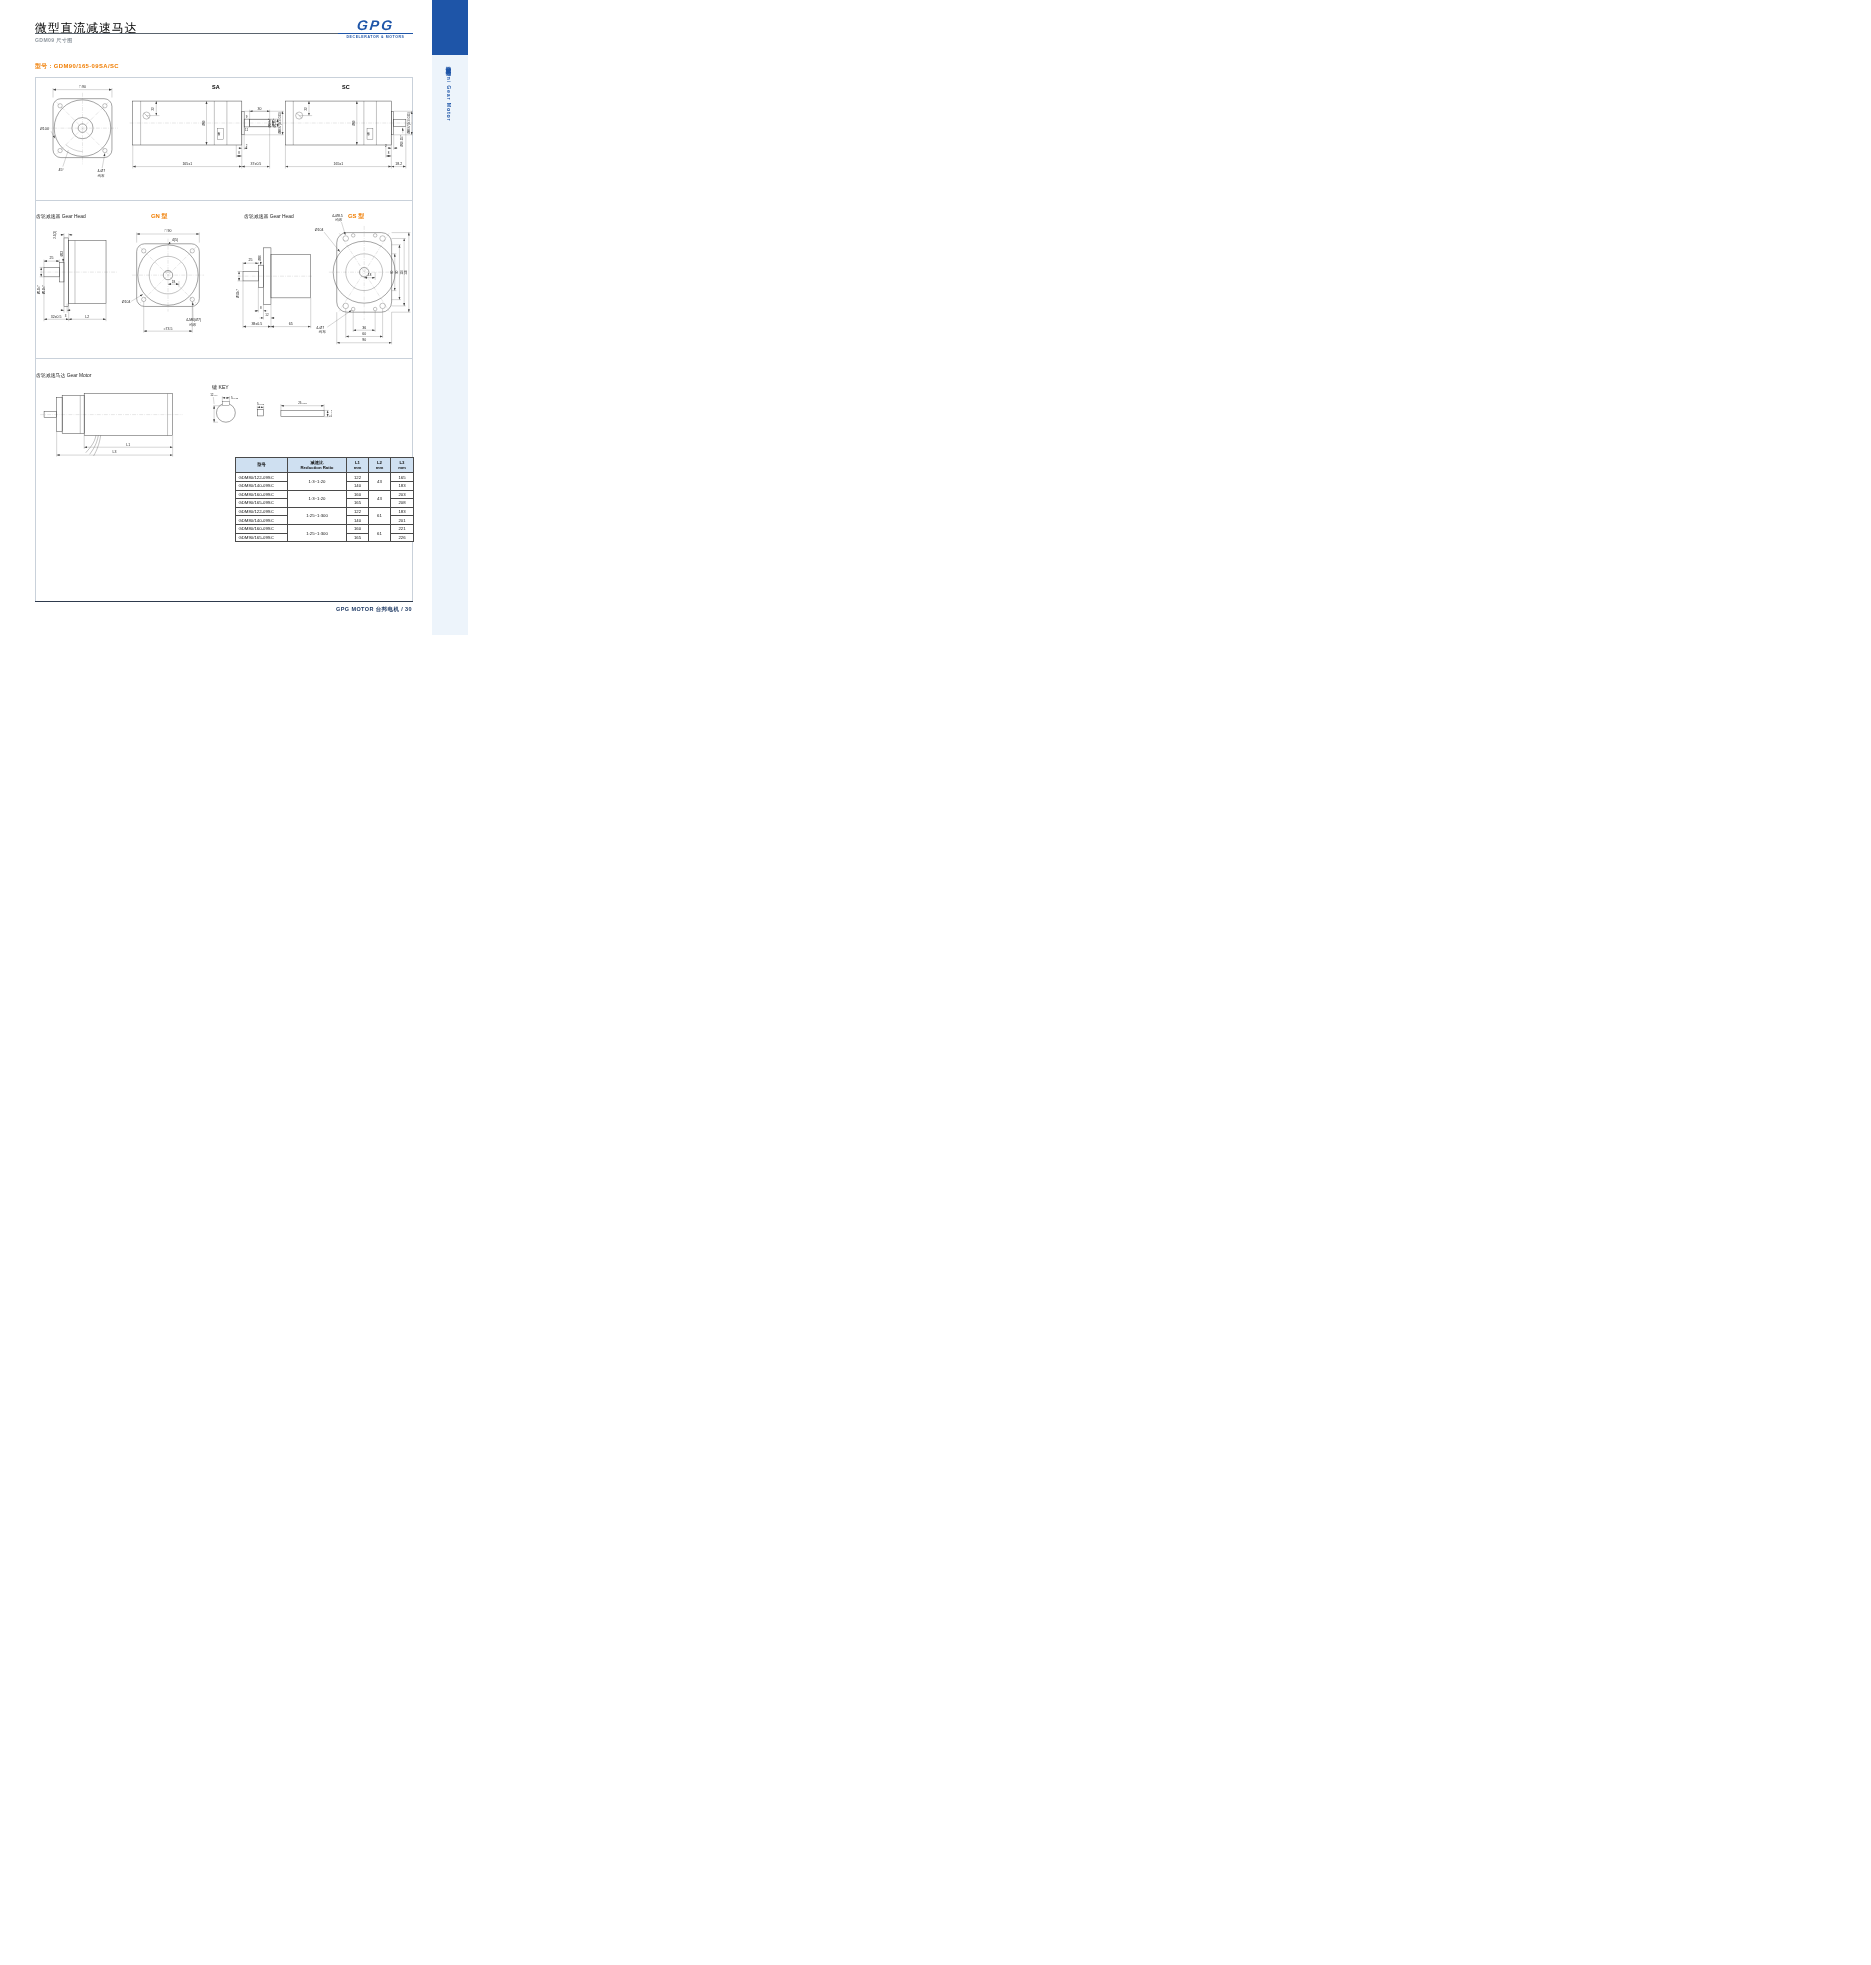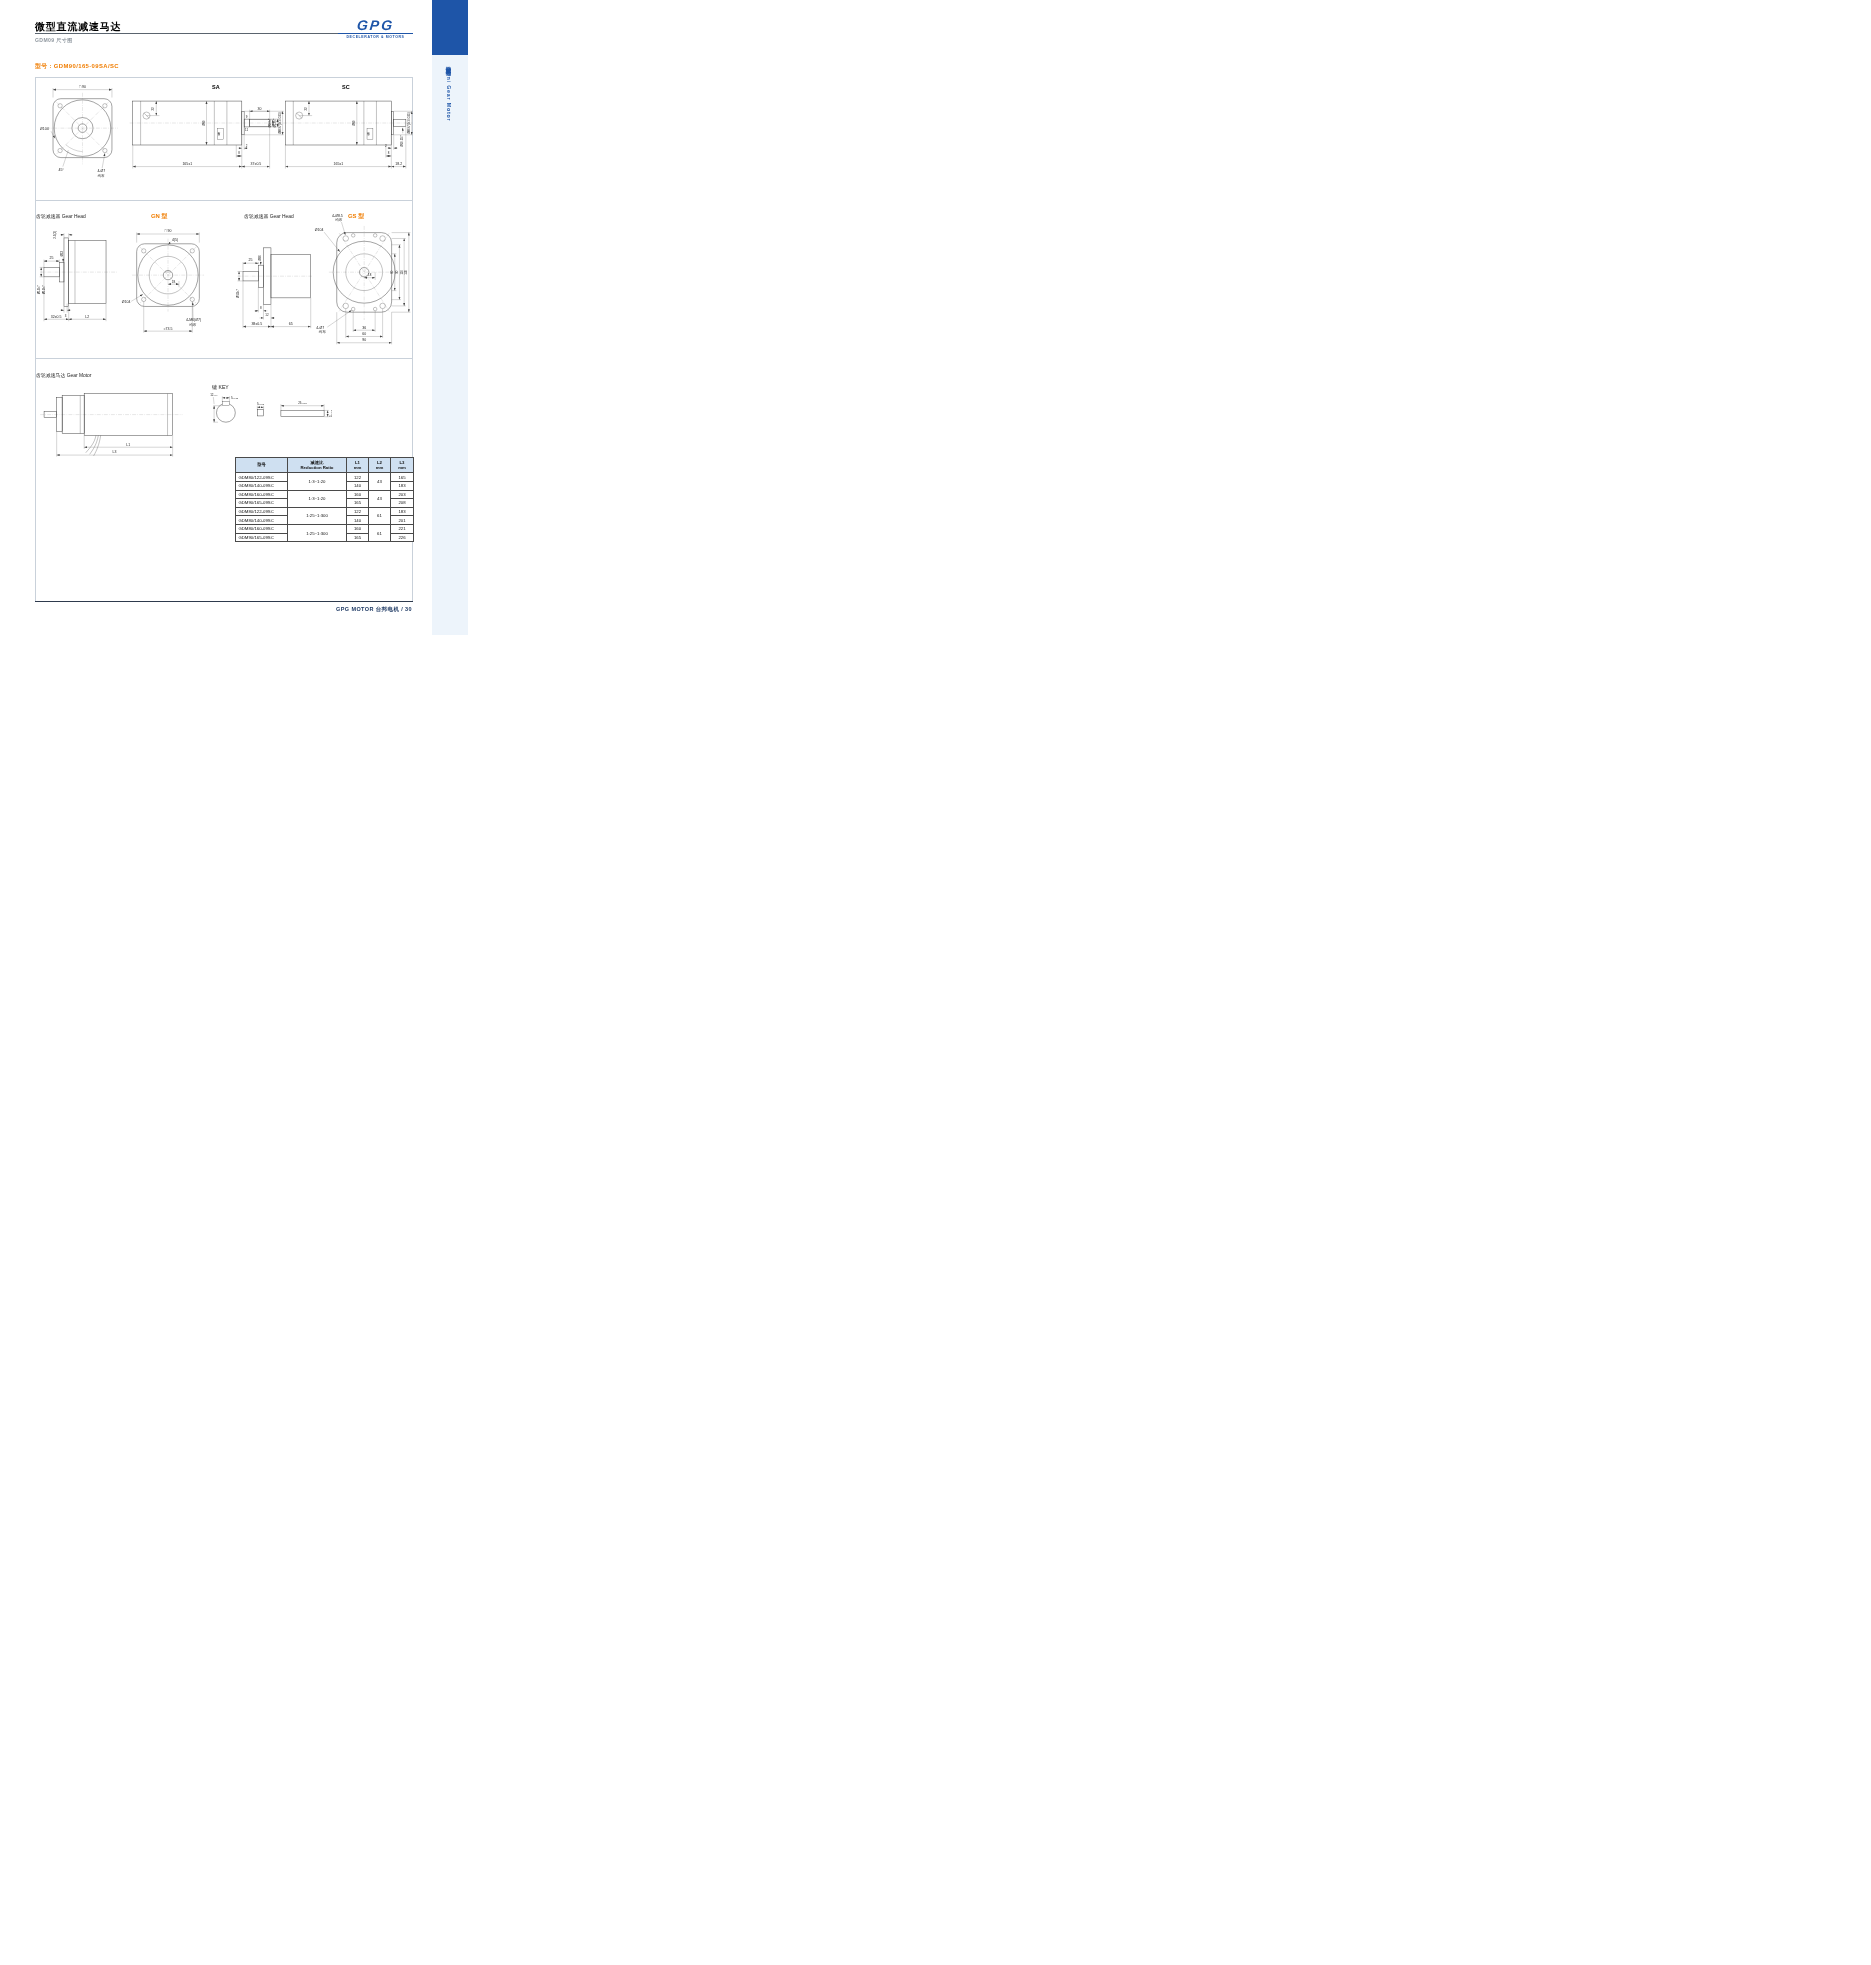--- a/index.html
+++ b/index.html
@@ -1,21 +1,21 @@
 <!DOCTYPE html>
 <html style="font-size:6.3px"><head>
 <meta charset="utf-8">
 <style>
 *{margin:0;padding:0;box-sizing:border-box}
 html,body{background:#fff}
 body{font-family:"Liberation Sans",sans-serif;color:#111}
 .page{position:relative;width:468px;height:635px;background:#fff;overflow:hidden}
 .abs{position:absolute}
 .draw{position:absolute}
-.page-title{font-size:10px;font-weight:bold;letter-spacing:0.8px;color:#000}
+.page-title{font-size:12px;font-weight:normal;letter-spacing:0.8px;color:#000}
 .title-rule{background:#5a646e}
 .page-subtitle{font-size:5.1px;font-weight:bold;color:#8e969e;letter-spacing:0.4px}
 .logo{text-align:center;color:#1e55a8}
 .logo-mark{font-size:14px;font-weight:800;font-style:italic;letter-spacing:2px;line-height:1;transform:skewX(-6deg)}
 .logo-sub{font-size:3.5px;font-weight:bold;letter-spacing:0.6px;margin-top:1.2px;border-top:0.8px solid #1e55a8;padding-top:1.2px}
 .corner-block{background:#1e55a8}
 .rail{background:#edf4fb}
 .rail-text{writing-mode:vertical-rl;text-orientation:mixed;font-size:5.3px;font-weight:bold;color:#1e55a8;letter-spacing:0.8px}
 .model-title{font-size:5.9px;font-weight:bold;color:#f07d00;letter-spacing:0.4px}
 .frame{border:0.4px solid #c9d1da}

